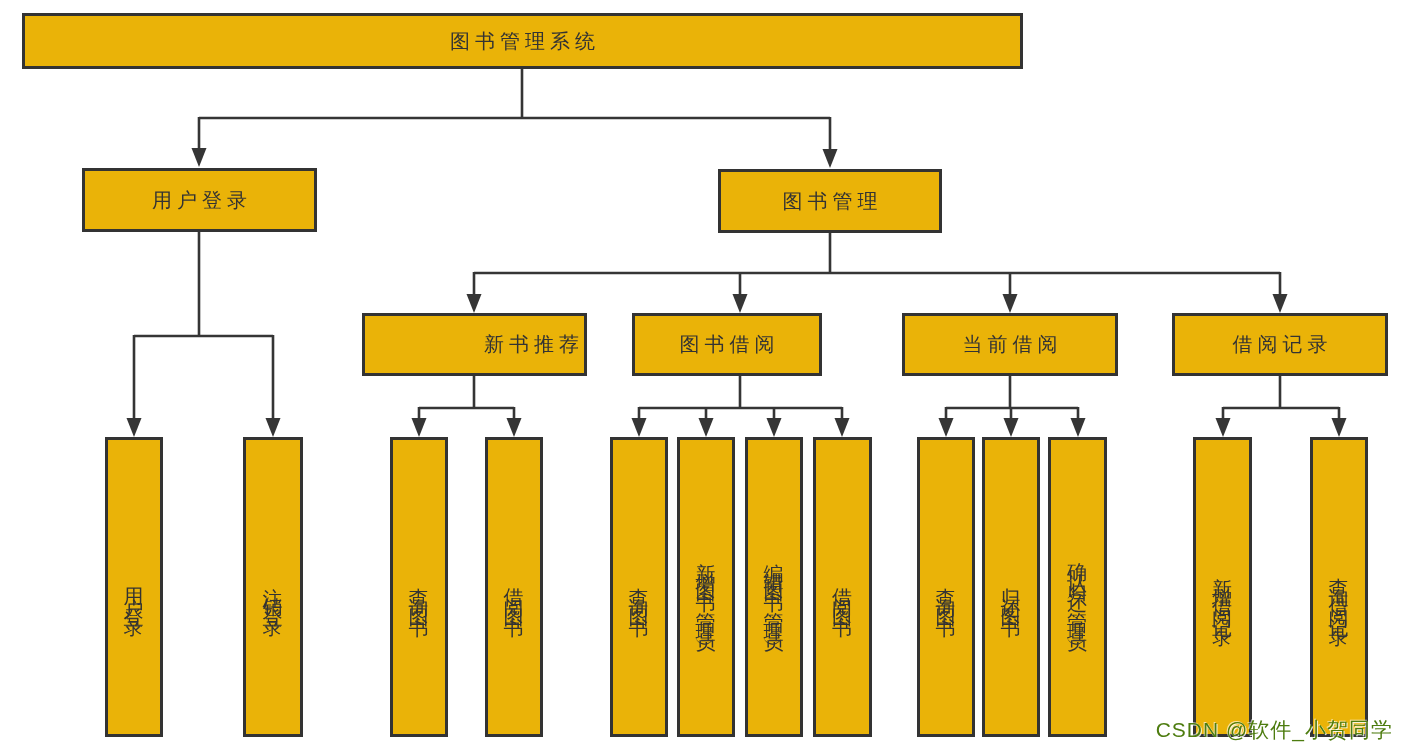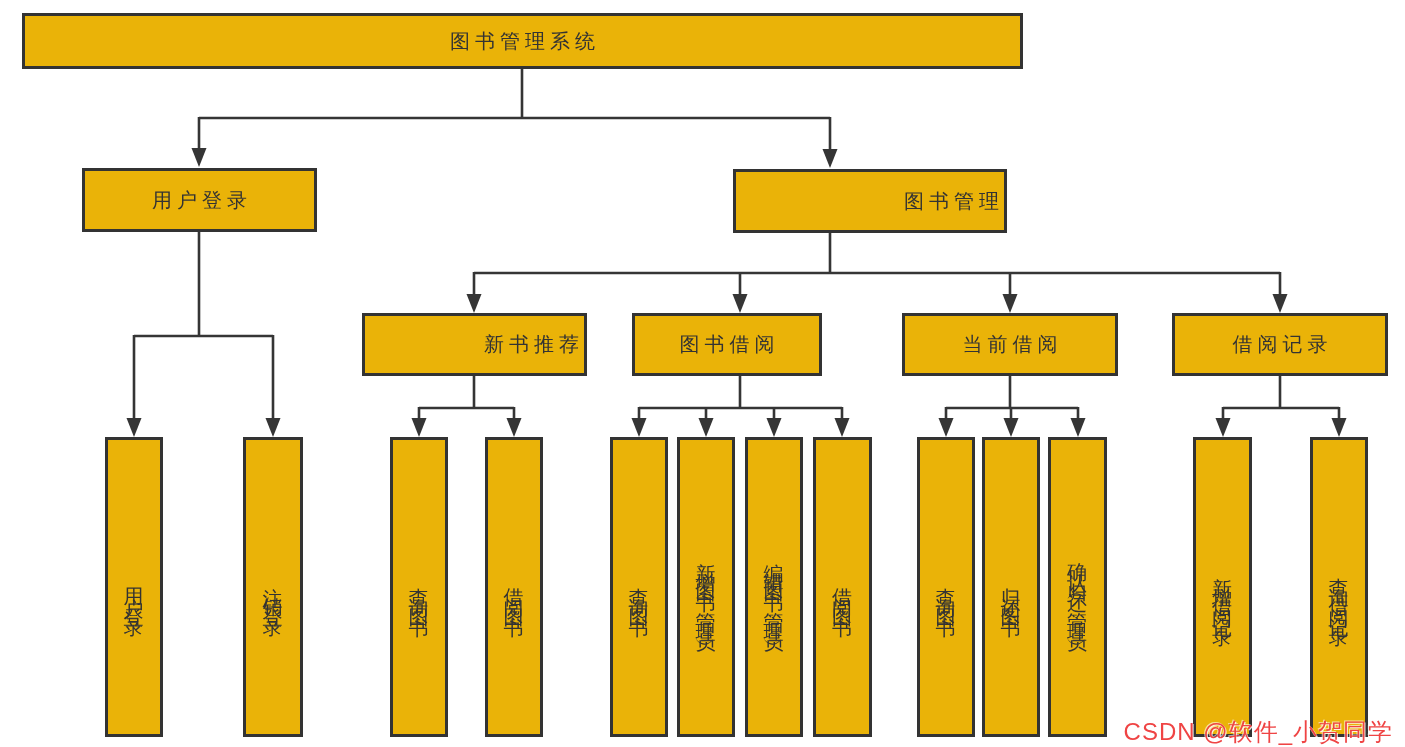--- a/index.html
+++ b/index.html
@@ -42,23 +42,23 @@
     letter-spacing: 10px;
     padding-top: 10px; 
     line-height: 1;
     white-space: nowrap;
   }
   #watermark {
     position: absolute;
     top: 716px;
     right: 12px;
     z-index: 5;
-    font-size: 24px;
+    font-size: 21px;
     letter-spacing: 1px;
-    color: #ef4444;
+    color: #4d7c0f;
     text-shadow: 1px 1px 0 rgba(255,255,255,0.85), -1px -1px 0 rgba(255,255,255,0.6);
     white-space: nowrap;
   }
 </style>
 </head>
 <body>
 
 <div id="canvas">
 
   <svg id="connector-layer" width="1405" height="747" viewBox="0 0 1405 747">
@@ -123,21 +123,21 @@
     <polygon points="1331.5,418 1346.5,418 1339,437"></polygon>
   </svg>
 
   <div class="box hbox" style="left:22px; top:13px; width:1001px; height:56px;">
     <span>图书管理系统</span>
   </div>
 
   <div class="box hbox" style="left:82px; top:168px; width:235px; height:64px;">
     <span>用户登录</span>
   </div>
-  <div class="box hbox" style="left:733px; top:169px; width:274px; height:64px;justify-content:flex-end;">
+  <div class="box hbox" style="left:718px; top:169px; width:224px; height:64px;">
     <span>图书管理</span>
   </div>
 
   <div class="box hbox" style="left:362px; top:313px; width:225px; height:63px;justify-content:flex-end;">
     <span>新书推荐</span>
   </div>
   <div class="box hbox" style="left:632px; top:313px; width:190px; height:63px;justify-content:center;">
     <span>图书借阅</span>
   </div>
   <div class="box hbox" style="left:902px; top:313px; width:216px; height:63px;">

